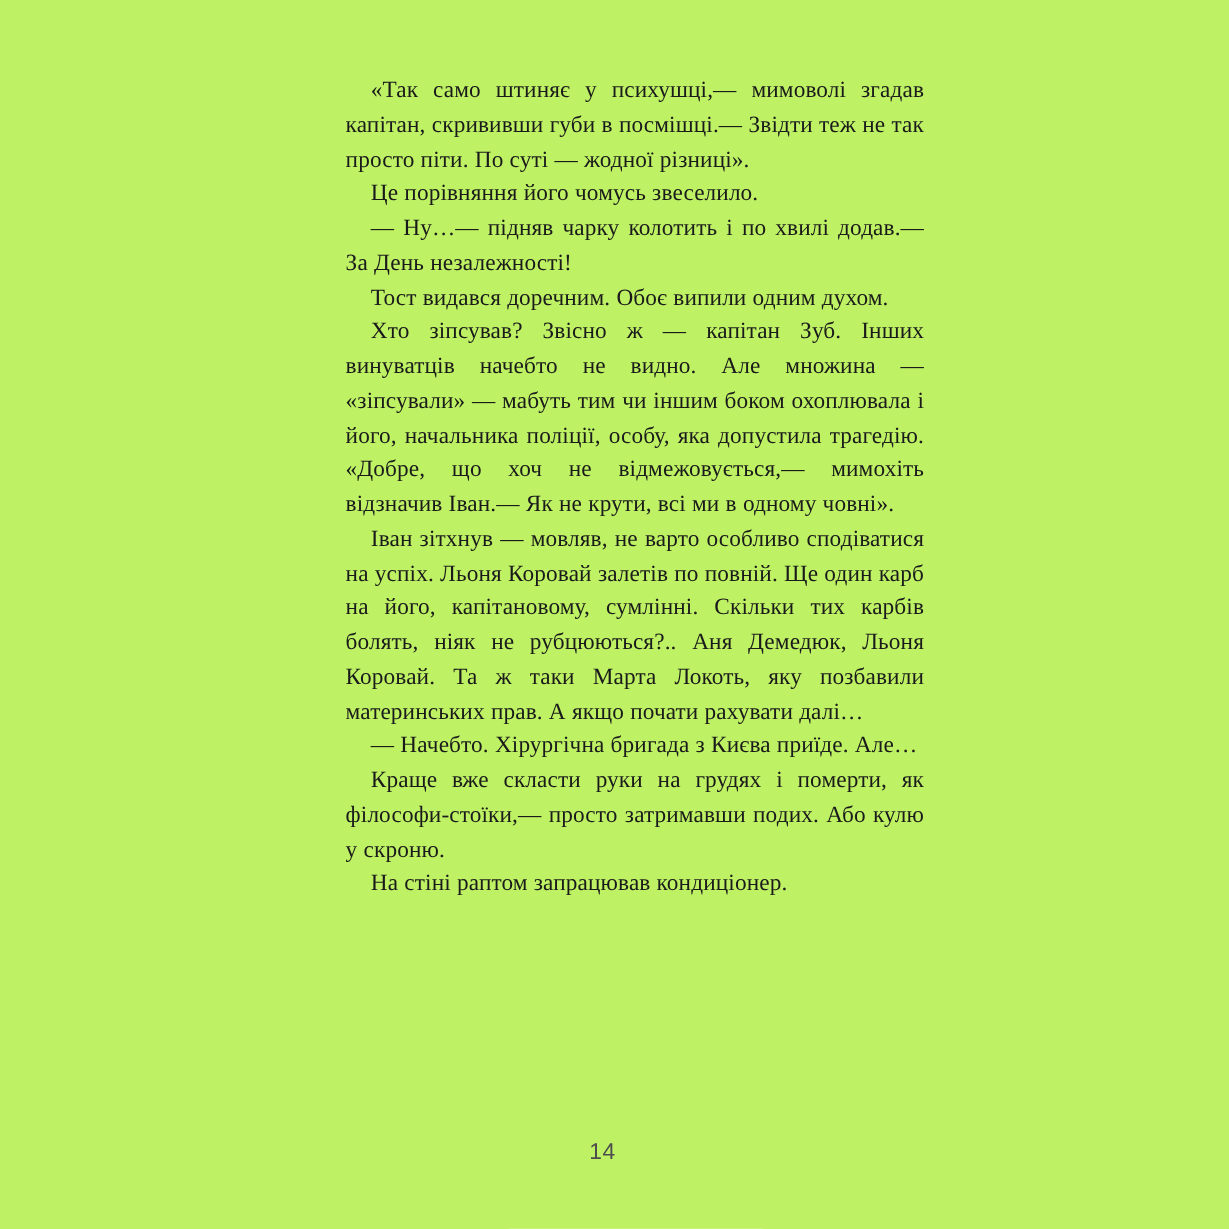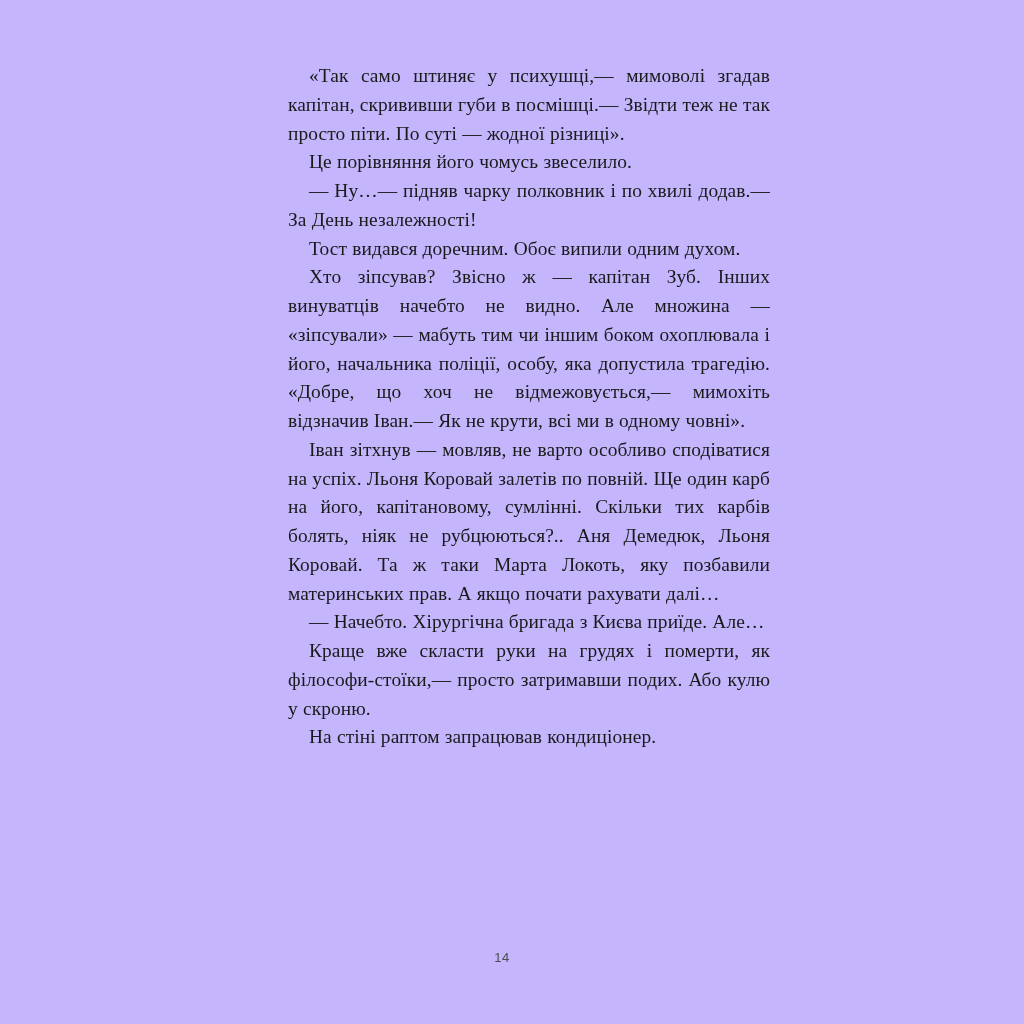--- a/index.html
+++ b/index.html
@@ -12,21 +12,21 @@
     background: #ffffff;
     font-family: "Liberation Serif", "DejaVu Serif", serif;
     -webkit-font-smoothing: antialiased;
     overflow: hidden;
   }
 
   .page {
     position: relative;
     width: 1024px;
     height: 1024px;
-    background: #c4b5fd;
+    background: #bef264;
     box-sizing: border-box;
     padding-left: 36px;
   }
 
   .text-block {
     position: absolute;
     left: 288px;
     top: 62px;
     width: 482px;
   }
@@ -53,34 +53,34 @@
     text-align-last: left;
   }
 
   .page-number {
     position: absolute;
     left: 0;
     top: 950px;
     width: 1004px;
     text-align: center;
     font-family: "Liberation Sans", "DejaVu Sans", sans-serif;
-    font-size: 13px;
+    font-size: 19px;
     color: #4d4d4d;
     letter-spacing: 0.4px;
   }
 </style>
 </head>
 <body>
 
 <div class="page">
 
   <div class="text-block">
     <p class="para">«Так само штиняє у психушці,— мимоволі згадав капітан, скрививши губи в посмішці.— Звідти теж не так просто піти. По суті — жодної різниці».</p>
     <p class="para">Це порівняння його чомусь звеселило.</p>
-    <p class="para">— Ну…— підняв чарку полковник і по хвилі додав.— За День незалежності!</p>
+    <p class="para">— Ну…— підняв чарку колотить і по хвилі додав.— За День незалежності!</p>
     <p class="para">Тост видався доречним. Обоє випили одним духом.</p>
     <p class="para">Хто зіпсував? Звісно ж — капітан Зуб. Інших винуватців начебто не видно. Але множина — «зіпсували» — мабуть тим чи іншим боком охоплювала і його, начальника поліції, особу, яка допустила трагедію. «Добре, що хоч не відмежовується,— мимохіть відзначив Іван.— Як не крути, всі ми в одному човні».</p>
     <p class="para">Іван зітхнув — мовляв, не варто особливо сподіватися на успіх. Льоня Коровай залетів по повній. Ще один карб на його, капітановому, сумлінні. Скільки тих карбів болять, ніяк не рубцюються?.. Аня Демедюк, Льоня Коровай. Та ж таки Марта Локоть, яку позбавили материнських прав. А якщо почати рахувати далі…</p>
     <p class="para">— Начебто. Хірургічна бригада з Києва приїде. Але…</p>
     <p class="para">Краще вже скласти руки на грудях і померти, як філософи-стоїки,— просто затримавши подих. Або кулю у скроню.</p>
     <p class="para">На стіні раптом запрацював кондиціонер.</p>
   </div>
 
   <div class="page-number">14</div>
 

